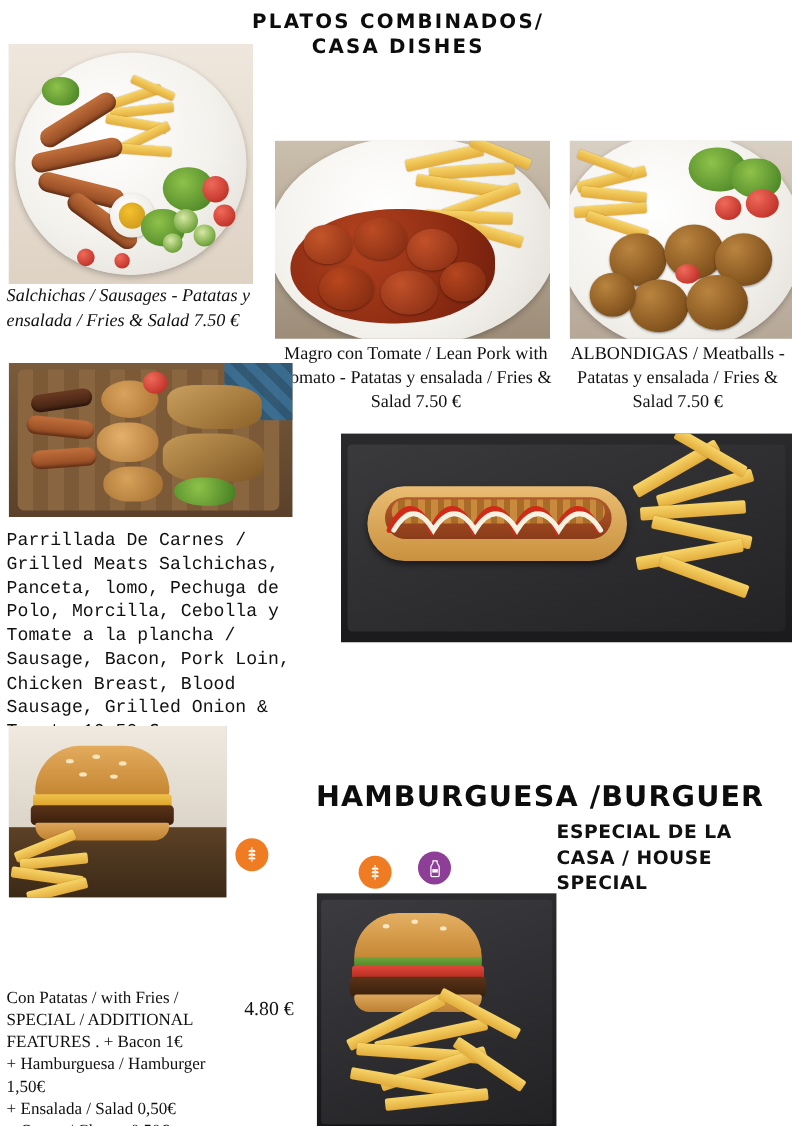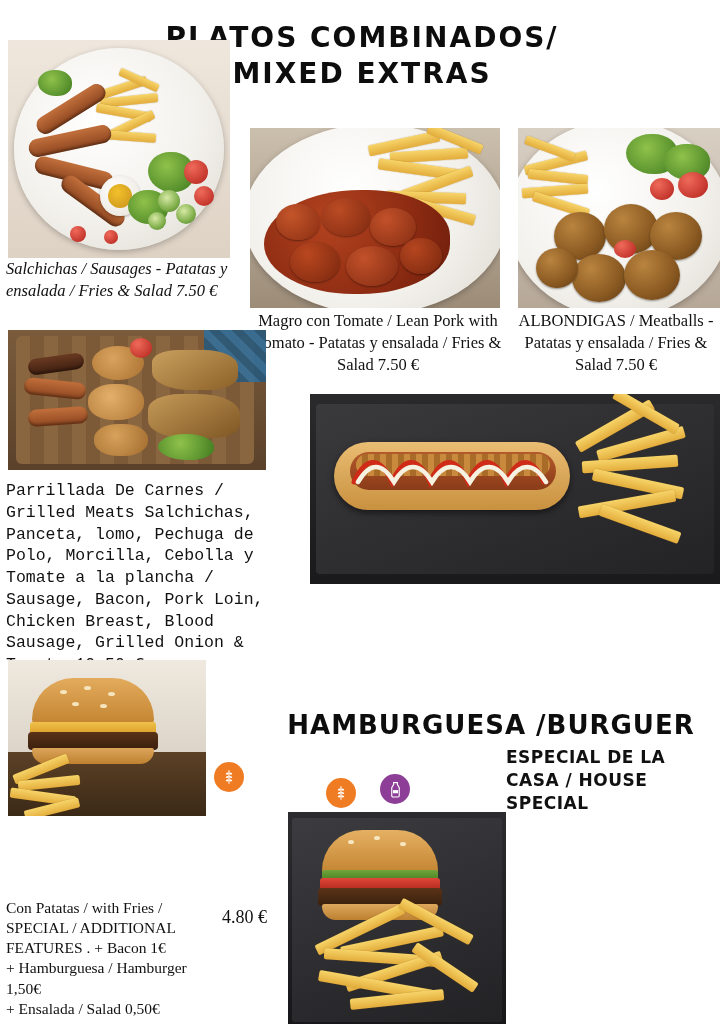--- a/index.html
+++ b/index.html
@@ -23,25 +23,24 @@
 
   
   .main-title {
     position: absolute;
     left: 0;
     top: 8px;
     width: 724px;
     text-align: center;
     font-family: "DejaVu Sans", sans-serif;
     font-weight: bold;
-    font-size: 28px;
+    font-size: 18px;
     letter-spacing: 2px;
     line-height: 1.3;
     color: #0d0d0d;
-    margin-top: 12px;
   }
   .burger-title {
     position: absolute;
     left: 258px;
     top: 710px;
     width: 466px;
     text-align: center;
     font-family: "DejaVu Sans", sans-serif;
     font-weight: bold;
     font-size: 26px;
@@ -135,21 +134,21 @@
   .badge.purple { background: #8d3f97; }
   .badge svg { display: block; }
 </style>
 </head>
 <body>
 
 <div class="page">
 
   <div class="main-title">
     <div>PLATOS COMBINADOS/</div>
-    <div>MIXED EXTRAS</div>
+    <div>CASA DISHES</div>
   </div>
 
   <div class="photo" style="left:8px; top:40px; width:222px; height:218px;">
     <div class="inner" style="background:linear-gradient(180deg,#efe7dd 0%,#ded2c4 100%);">
       <div class="plate" style="left:6px; top:8px; width:210px; height:202px;"></div>
 
       <div class="fry" style="left:86px; top:44px; width:54px; height:9px; transform:rotate(-18deg);"></div>
       <div class="fry" style="left:92px; top:56px; width:58px; height:9px; transform:rotate(-6deg);"></div>
       <div class="fry" style="left:88px; top:68px; width:56px; height:9px; transform:rotate(10deg);"></div>
       <div class="fry" style="left:100px; top:80px; width:48px; height:9px; transform:rotate(-26deg);"></div>

